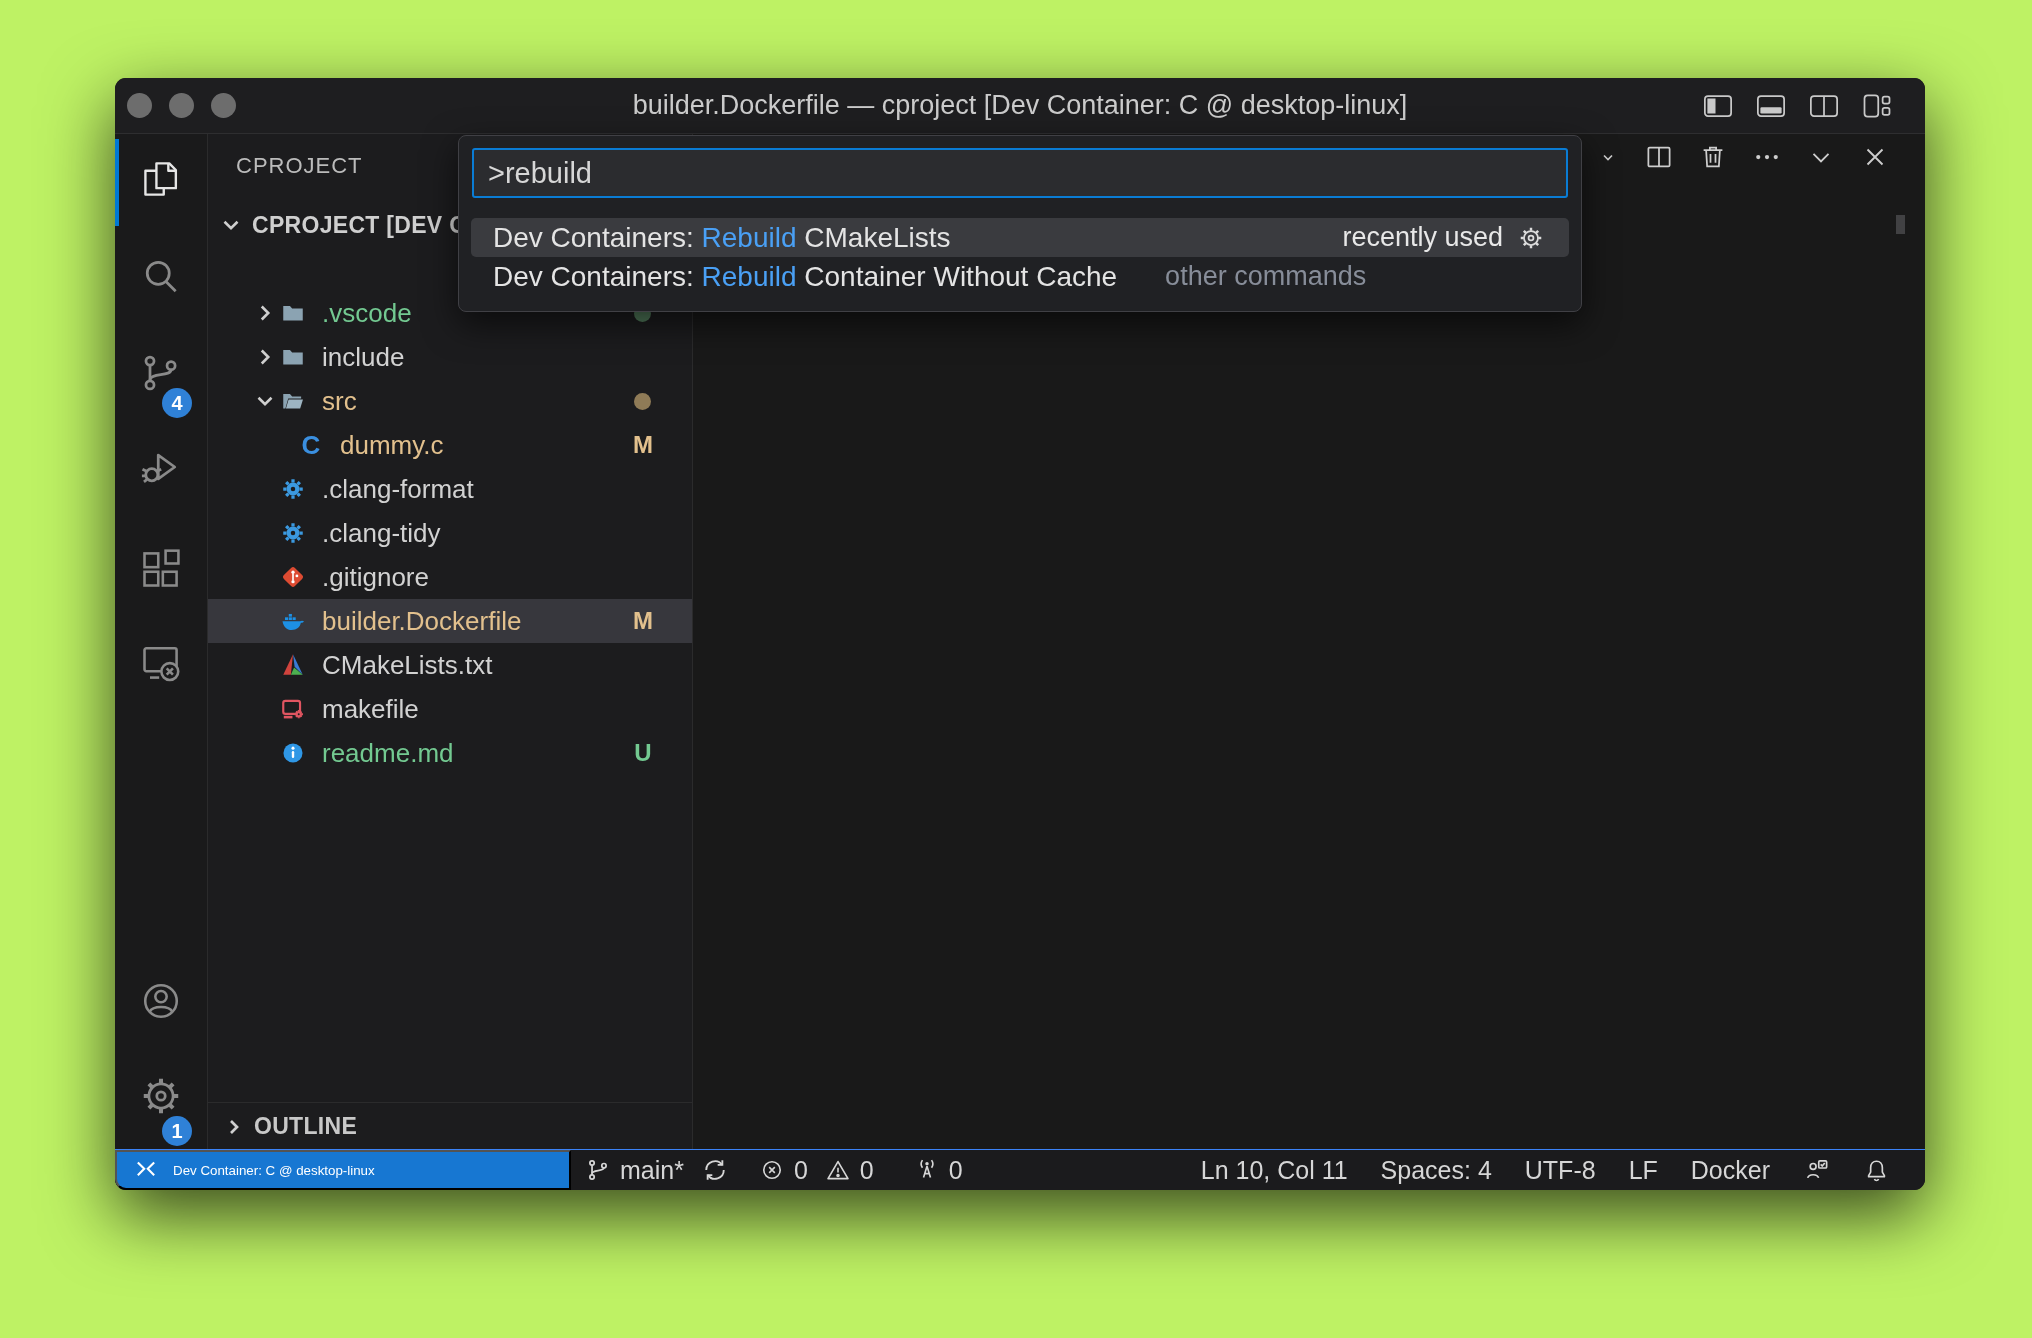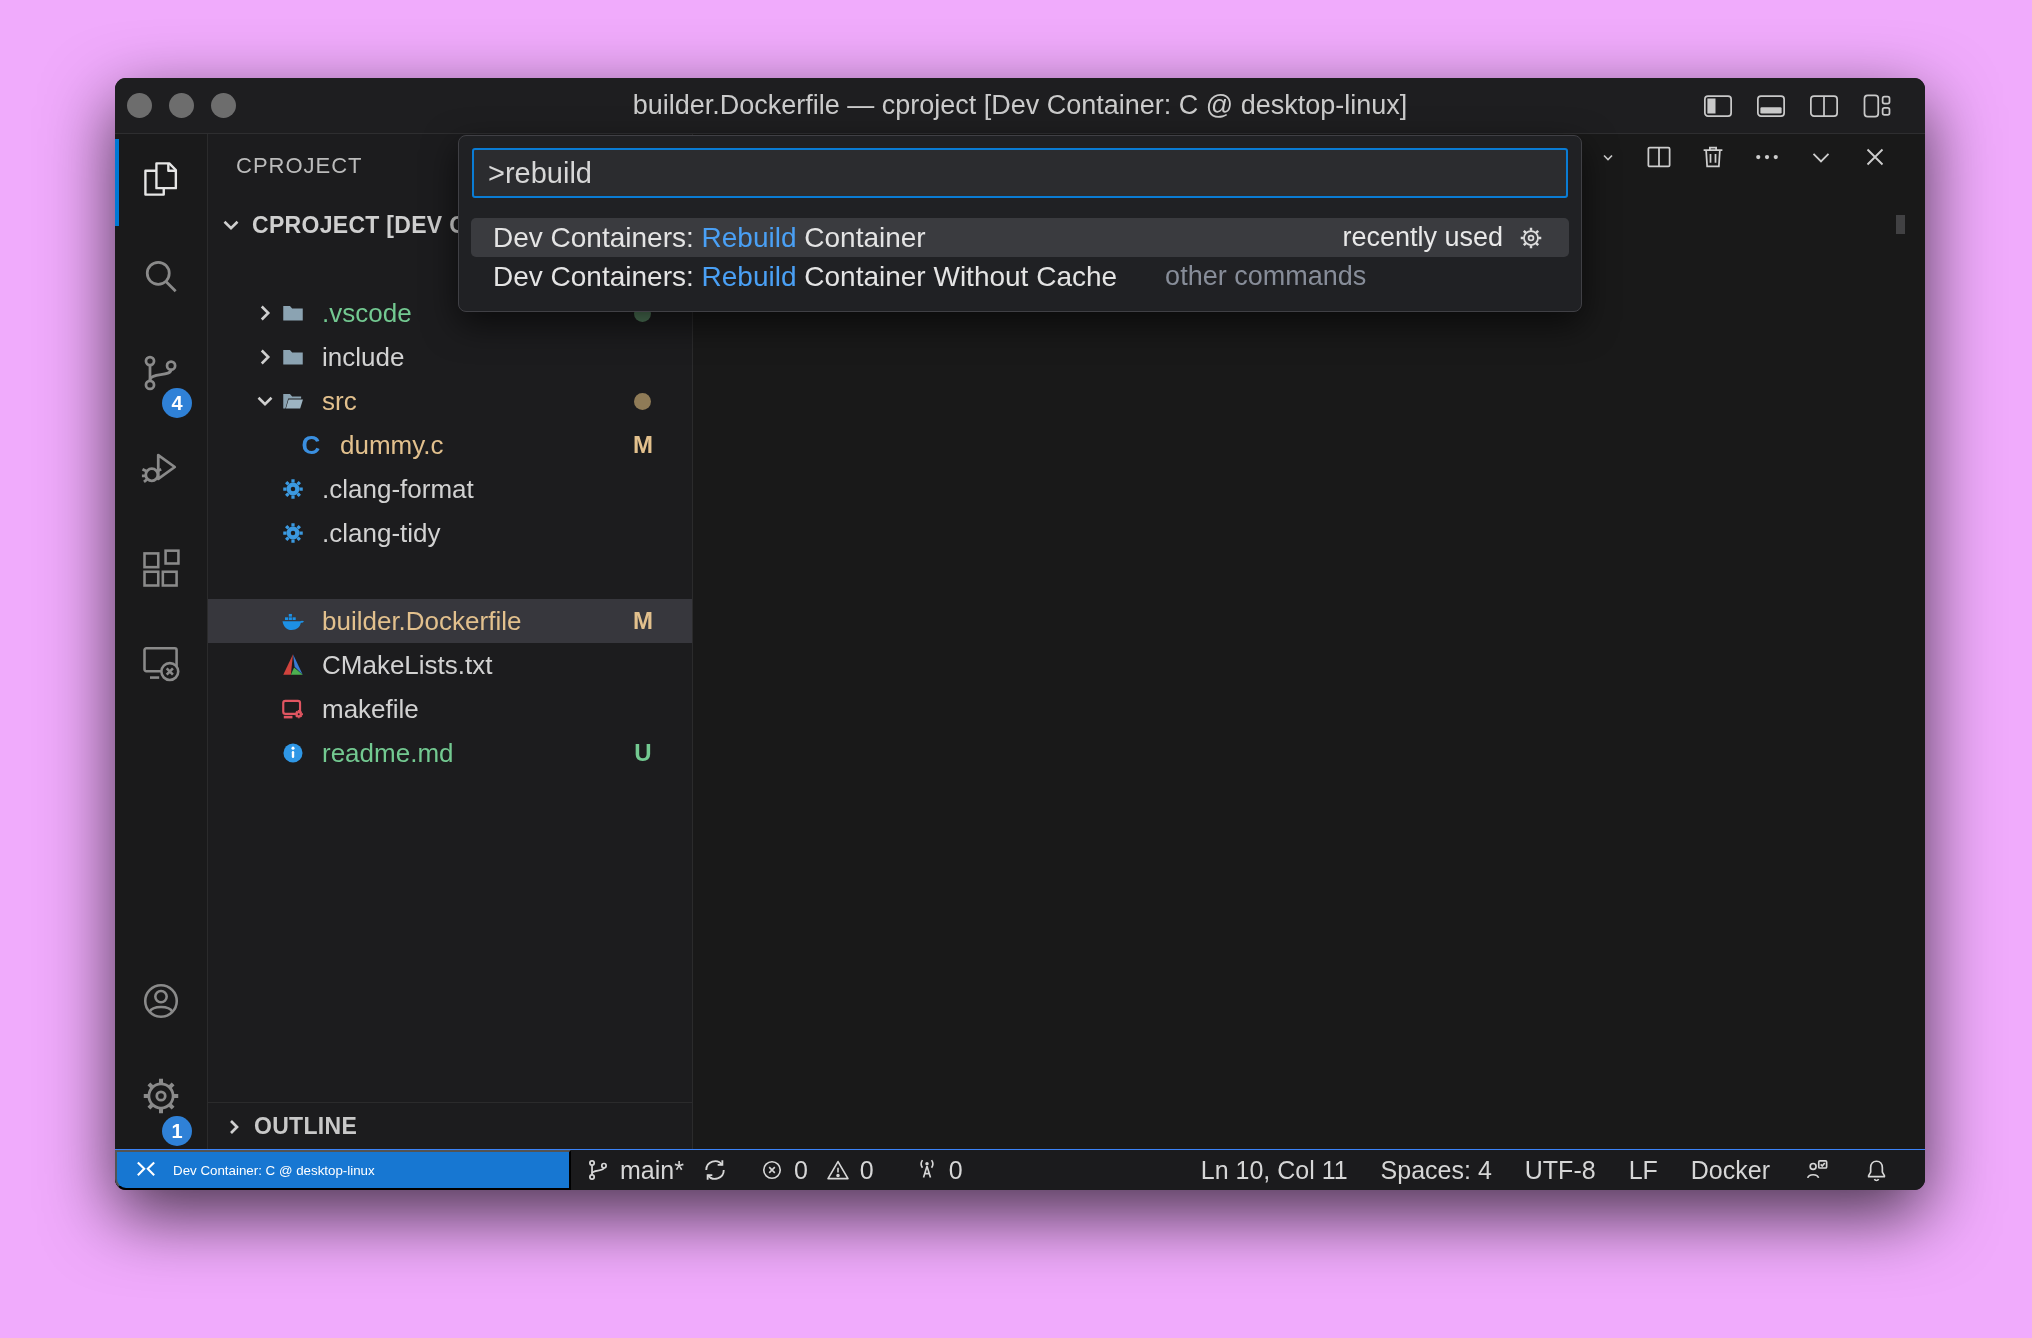--- a/index.html
+++ b/index.html
@@ -1,16 +1,16 @@
 <!DOCTYPE html>
 <html><head>
 <meta charset="utf-8">
 <style>
   html,body{margin:0;padding:0;background:#000;}
-  .canvas{position:relative;width:2032px;height:1338px;background:#f0abfc;overflow:hidden;
+  .canvas{position:relative;width:2032px;height:1338px;background:#bef264;overflow:hidden;
           font-family:"Liberation Sans","DejaVu Sans",sans-serif;-webkit-font-smoothing:antialiased;}
   .window{position:absolute;left:115px;top:78px;width:1810px;height:1112px;background:#1e1e1f;
           border-radius:11px;overflow:hidden;box-shadow:0 25px 70px rgba(0,0,0,.7);}
   
   .titlebar{position:absolute;left:0;top:0;right:0;height:55px;background:#1e1e20;border-bottom:1px solid #2e2e30;}
   .traffic{position:absolute;left:12px;top:0;height:55px;display:flex;align-items:center;gap:17px;}
   .tdot{width:25px;height:25px;border-radius:50%;background:#6d6d6d;border:none;padding:0;}
   .wtitle{position:absolute;left:250px;right:250px;top:0;height:55px;display:flex;align-items:center;justify-content:center;
           color:#cbcbcb;font-size:27px;white-space:nowrap;}
   .layouticons{position:absolute;right:33px;top:0;height:55px;display:flex;align-items:center;gap:23px;color:#c9c9c9;}
@@ -273,20 +273,37 @@
                 <circle cx="12" cy="12" r="6" fill="#3b99e0"></circle>
                 <g stroke="#3b99e0" stroke-width="3">
                   <path d="M12 3v3M12 18v3M3 12h3M18 12h3M5.7 5.7l2.1 2.1M16.2 16.2l2.1 2.1M18.3 5.7l-2.1 2.1M7.8 16.2l-2.1 2.1"></path>
                 </g>
                 <circle cx="12" cy="12" r="2.1" fill="#1c1c1e"></circle>
               </svg>
             </span>
         <span class="flabel">.clang-tidy</span>
       </div>
 
+      <div class="trow lvl1" style="top:421px">
+        <svg class="tw hidden" viewBox="0 0 16 16">
+              <path d="M6 4l4 4-4 4" fill="none" stroke="currentColor" stroke-width="1.6"></path>
+            </svg>
+        <span class="ficon">
+          <svg width="26" height="26" viewBox="0 0 24 24">
+                <g transform="rotate(45 12 12)">
+                  <rect x="4.8" y="4.8" width="14.4" height="14.4" rx="2.5" fill="#dd4b32"></rect>
+                </g>
+                <path d="M12 8.5v6.5" stroke="#fff" stroke-width="1.5"></path>
+                <circle cx="12" cy="7.5" r="1.5" fill="#fff"></circle>
+                <circle cx="12" cy="16.3" r="1.5" fill="#fff"></circle>
+                <circle cx="15.6" cy="11" r="1.3" fill="#fff"></circle>
+              </svg>
+            </span>
+        <span class="flabel">.gitignore</span>
+      </div>
 
       <div class="trow lvl1 sel" style="top:465px">
         <svg class="tw hidden" viewBox="0 0 16 16">
               <path d="M6 4l4 4-4 4" fill="none" stroke="currentColor" stroke-width="1.6"></path>
             </svg>
         <span class="ficon">
           <svg width="26" height="26" viewBox="0 0 24 24" fill="#1d90e4">
                 <rect x="4.6" y="8.6" width="2.9" height="2.5"></rect>
                 <rect x="8.1" y="8.6" width="2.9" height="2.5"></rect>
                 <rect x="11.6" y="8.6" width="2.9" height="2.5"></rect>
@@ -480,21 +497,21 @@
             </svg>
           </button>
     </div>
   </div>
 
   <div class="palette">
     <div class="pinput">
       <span>&gt;rebuild</span>
     </div>
     <div class="prow selected" style="top:82px">
-      <span><span>Dev Containers: </span><span class="hl">Rebuild</span><span> Container</span></span>
+      <span><span>Dev Containers: </span><span class="hl">Rebuild</span><span> CMakeLists</span></span>
       <span class="pmeta">recently used</span>
       <button class="pgear">
         <svg width="28" height="28" viewBox="0 0 24 24" fill="none" stroke="currentColor" stroke-width="1.5">
               <circle cx="12" cy="12" r="6"></circle>
               <path stroke-width="2.1" d="M12 3.2v2.6M12 18.2v2.6M3.2 12h2.6M18.2 12h2.6M5.8 5.8l1.9 1.9M16.3 16.3l1.9 1.9M18.2 5.8l-1.9 1.9M7.7 16.3l-1.9 1.9"></path>
               <circle cx="12" cy="12" r="2.1"></circle>
             </svg>
           </button>
     </div>
     <div class="prow" style="top:121px">

